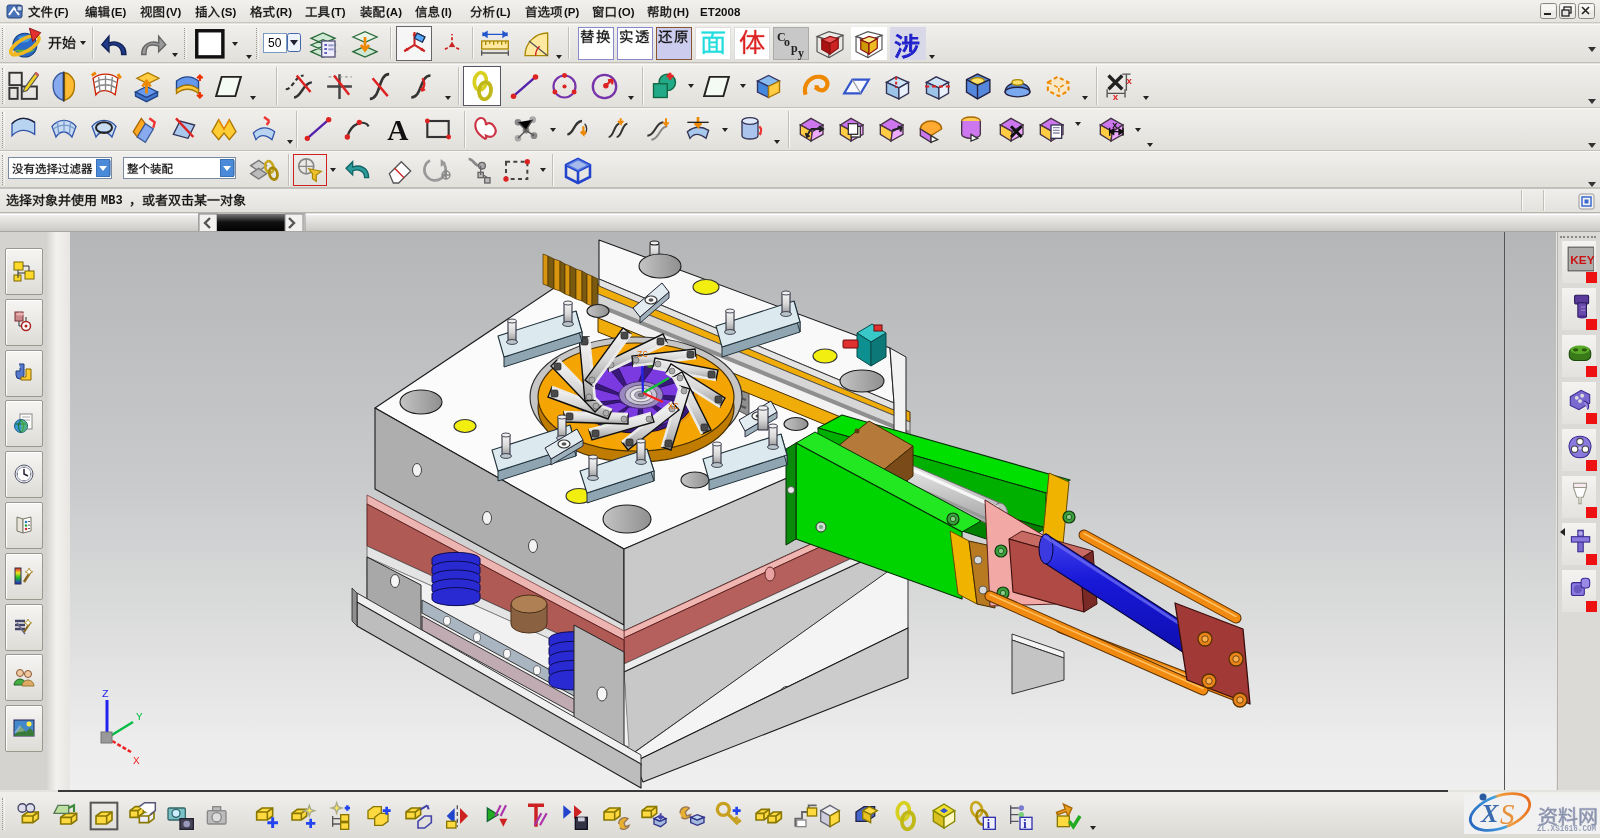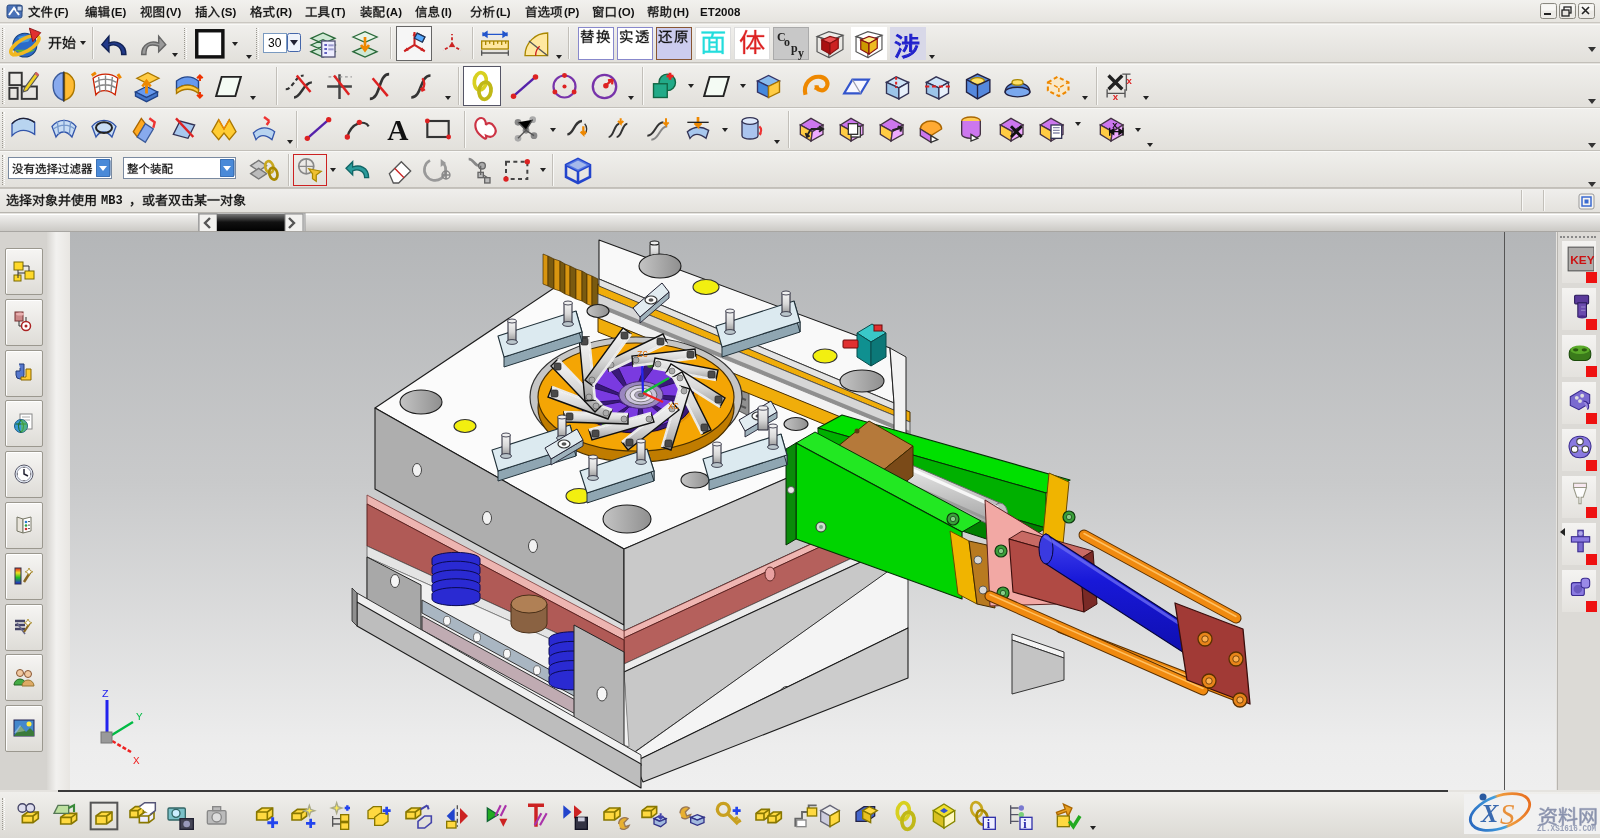--- a/index.html
+++ b/index.html
@@ -410,21 +410,21 @@
     <path d="M4,18 C4,10 11,8 16,10 L16,5 L21,11 L16,16 L16,12 C9,10 7,12 7,18 Z" fill="#9a9a9a" stroke="#666"></path>
   </svg>
 <div class="ddn" style="left:172px;top:53px"></div>
 <div class="hnd" style="left:184px;top:28px;height:31px"></div>
 <svg class="abs" style="left:194px;top:28px" width="33" height="33" viewBox="0 0 24 24">
     <rect x="2" y="2" width="19" height="19" fill="#fff" stroke="#111" stroke-width="2.5"></rect>
   </svg>
 <div class="ddn" style="left:232px;top:42px"></div>
 <div class="ddn" style="left:246px;top:55px"></div>
 <div class="hnd" style="left:256px;top:28px;height:31px"></div>
-<div class="abs" style="left:263px;top:33px;width:24px;height:20px;background:#fff;border:1px solid #7a9ac0;font:12px 'Liberation Sans';padding:2px 0 0 4px">30</div>
+<div class="abs" style="left:263px;top:33px;width:24px;height:20px;background:#fff;border:1px solid #7a9ac0;font:12px 'Liberation Sans';padding:2px 0 0 4px">50</div>
 <svg class="abs" style="left:287px;top:33px" width="15" height="20">
     <rect x="0.5" y="0.5" width="13" height="18" rx="2" fill="#eef2fa" stroke="#4466aa"></rect>
     <path d="M3,7 l4,5.5 4,-5.5 Z" fill="#223"></path>
   </svg>
 <svg class="abs" style="left:307px;top:29px" width="32" height="32" viewBox="0 0 24 24">
     <path d="M3,7 L12,3 L21,7 L12,11 Z M3,12 L12,8 L21,12 L12,16 Z M3,17 L12,13 L21,17 L12,21 Z" fill="#cfe8d4" stroke="#2a6a3a"></path>
     <rect x="11" y="9" width="10" height="12" fill="#eef" stroke="#557"></rect>
     <path d="M13,12 h2 M13,15 h2 M13,18 h2" stroke="#33a"></path>
     <rect x="16" y="11.5" width="4" height="1.5" fill="#99c"></rect>
     <rect x="16" y="14.5" width="4" height="1.5" fill="#99c"></rect>

